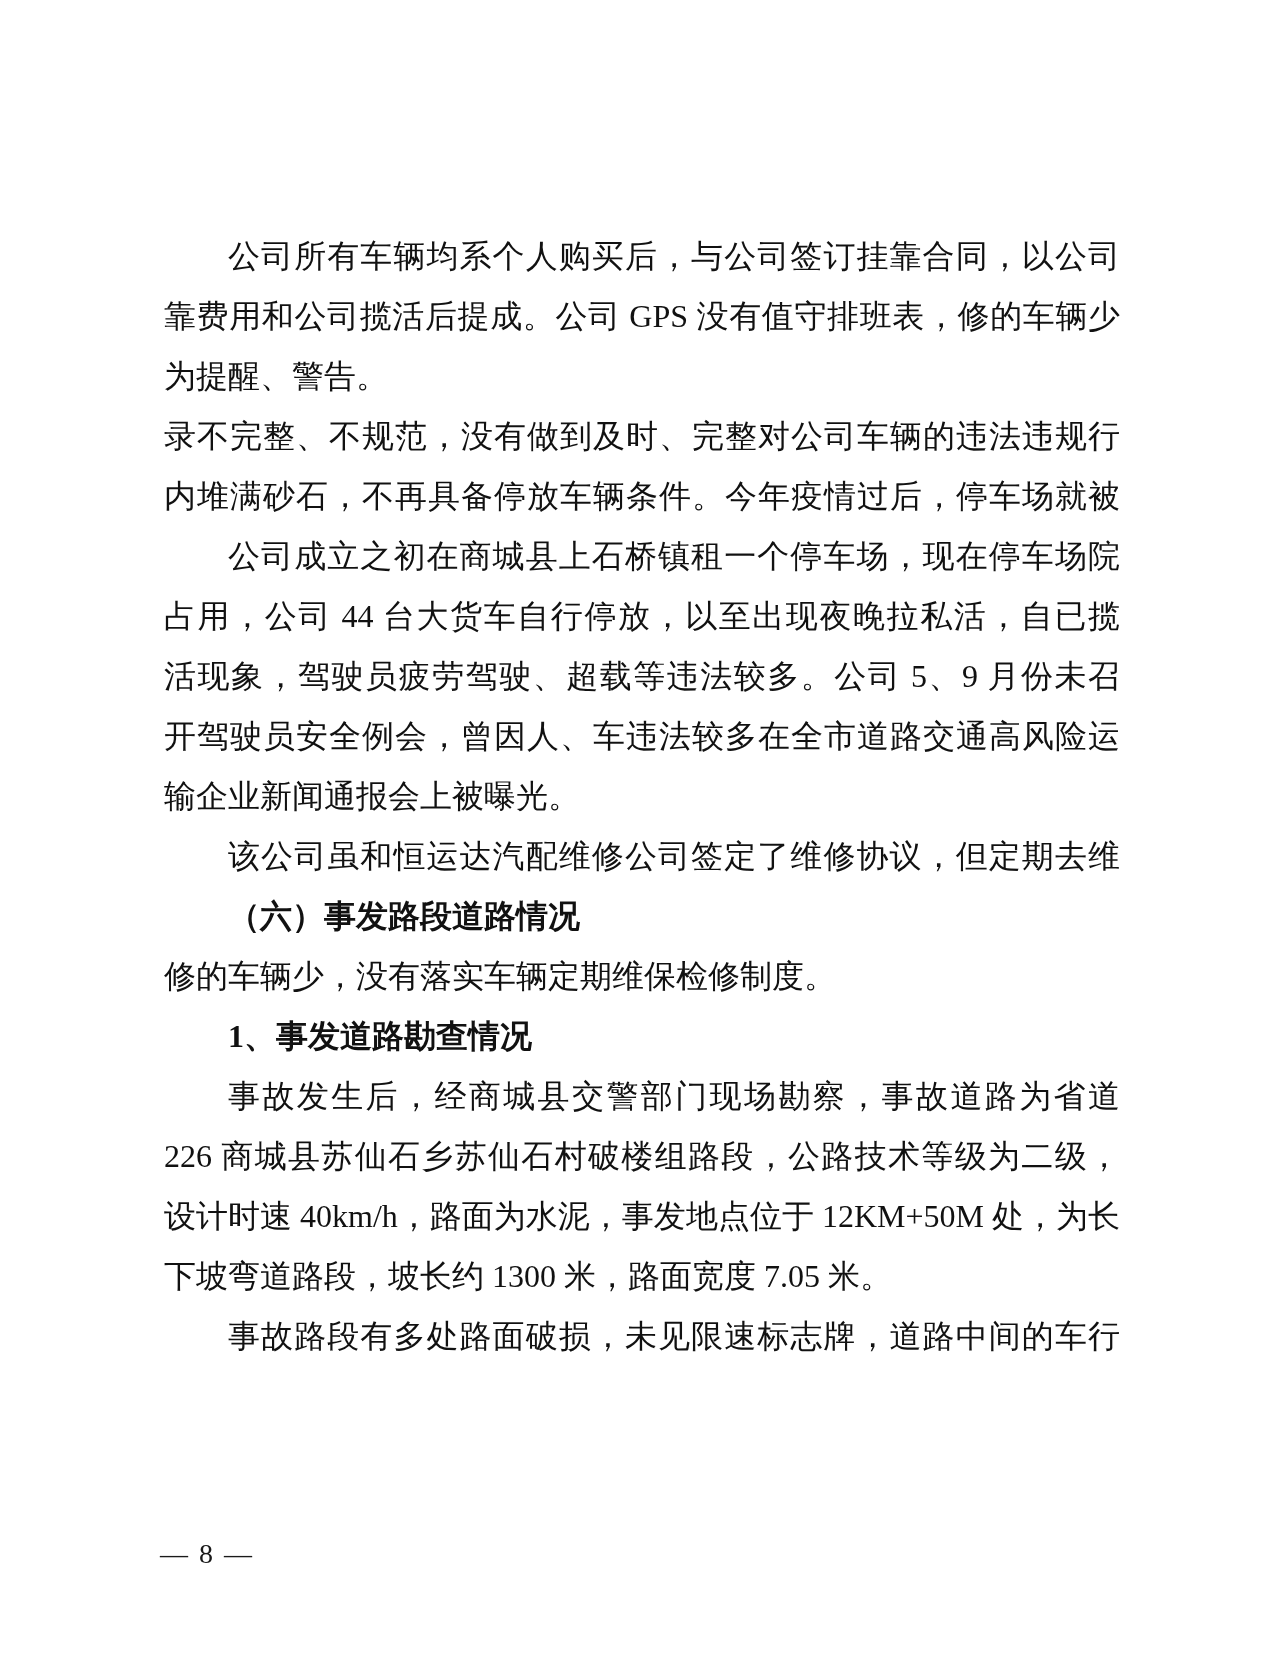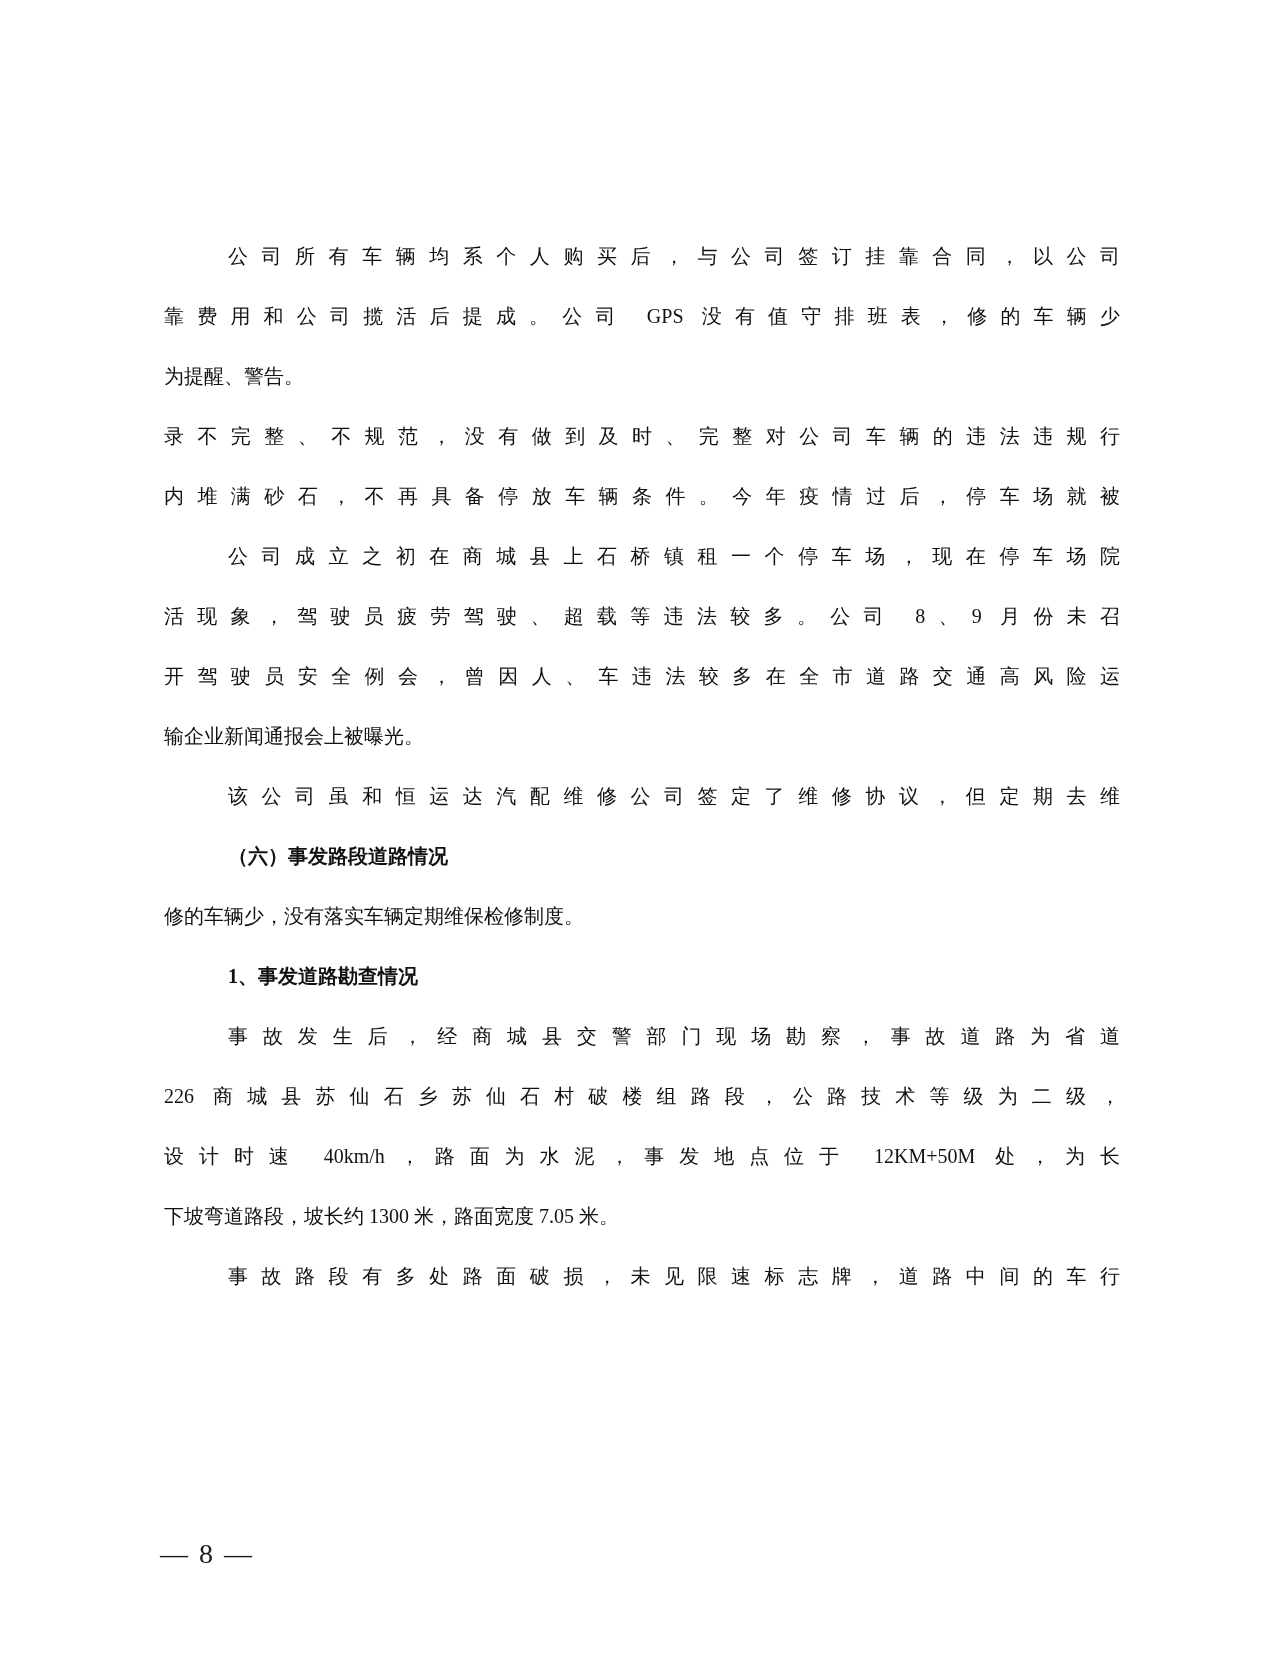--- a/index.html
+++ b/index.html
@@ -24,21 +24,21 @@
   }
   .text-block {
     position: absolute;
     top: 226px;
     left: 164px;
     width: 956px;
   }
   .line {
     height: 60px;
     line-height: 60px;
-    font-size: 20px;
+    font-size: 32px;
     white-space: pre-wrap;
     overflow: hidden;
   }
   .just {
     text-align: justify;
     text-align-last: justify;
     text-justify: inter-character;
   }
   .indent {
     padding-left: 64px;
@@ -60,21 +60,22 @@
 <body>
 
 <div class="page">
   <div class="text-block">
     <div class="line just indent">公司所有车辆均系个人购买后，与公司签订挂靠合同，以公司</div>
     <div class="line just">靠费用和公司揽活后提成。公司 GPS 没有值守排班表，修的车辆少</div>
     <div class="line">为提醒、警告。</div>
     <div class="line just">录不完整、不规范，没有做到及时、完整对公司车辆的违法违规行</div>
     <div class="line just">内堆满砂石，不再具备停放车辆条件。今年疫情过后，停车场就被</div>
     <div class="line just indent">公司成立之初在商城县上石桥镇租一个停车场，现在停车场院</div>
-    <div class="line just">活现象，驾驶员疲劳驾驶、超载等违法较多。公司 8、9 月份未召</div>
+    <div class="line just">占用，公司 44 台大货车自行停放，以至出现夜晚拉私活，自已揽</div>
+    <div class="line just">活现象，驾驶员疲劳驾驶、超载等违法较多。公司 5、9 月份未召</div>
     <div class="line just">开驾驶员安全例会，曾因人、车违法较多在全市道路交通高风险运</div>
     <div class="line">输企业新闻通报会上被曝光。</div>
     <div class="line just indent">该公司虽和恒运达汽配维修公司签定了维修协议，但定期去维</div>
     <div class="line bold indent">（六）事发路段道路情况</div>
     <div class="line">修的车辆少，没有落实车辆定期维保检修制度。</div>
     <div class="line bold indent">1、事发道路勘查情况</div>
     <div class="line just indent">事故发生后，经商城县交警部门现场勘察，事故道路为省道</div>
     <div class="line just">226 商城县苏仙石乡苏仙石村破楼组路段，公路技术等级为二级，</div>
     <div class="line just">设计时速 40km/h，路面为水泥，事发地点位于 12KM+50M 处，为长</div>
     <div class="line">下坡弯道路段，坡长约 1300 米，路面宽度 7.05 米。</div>

